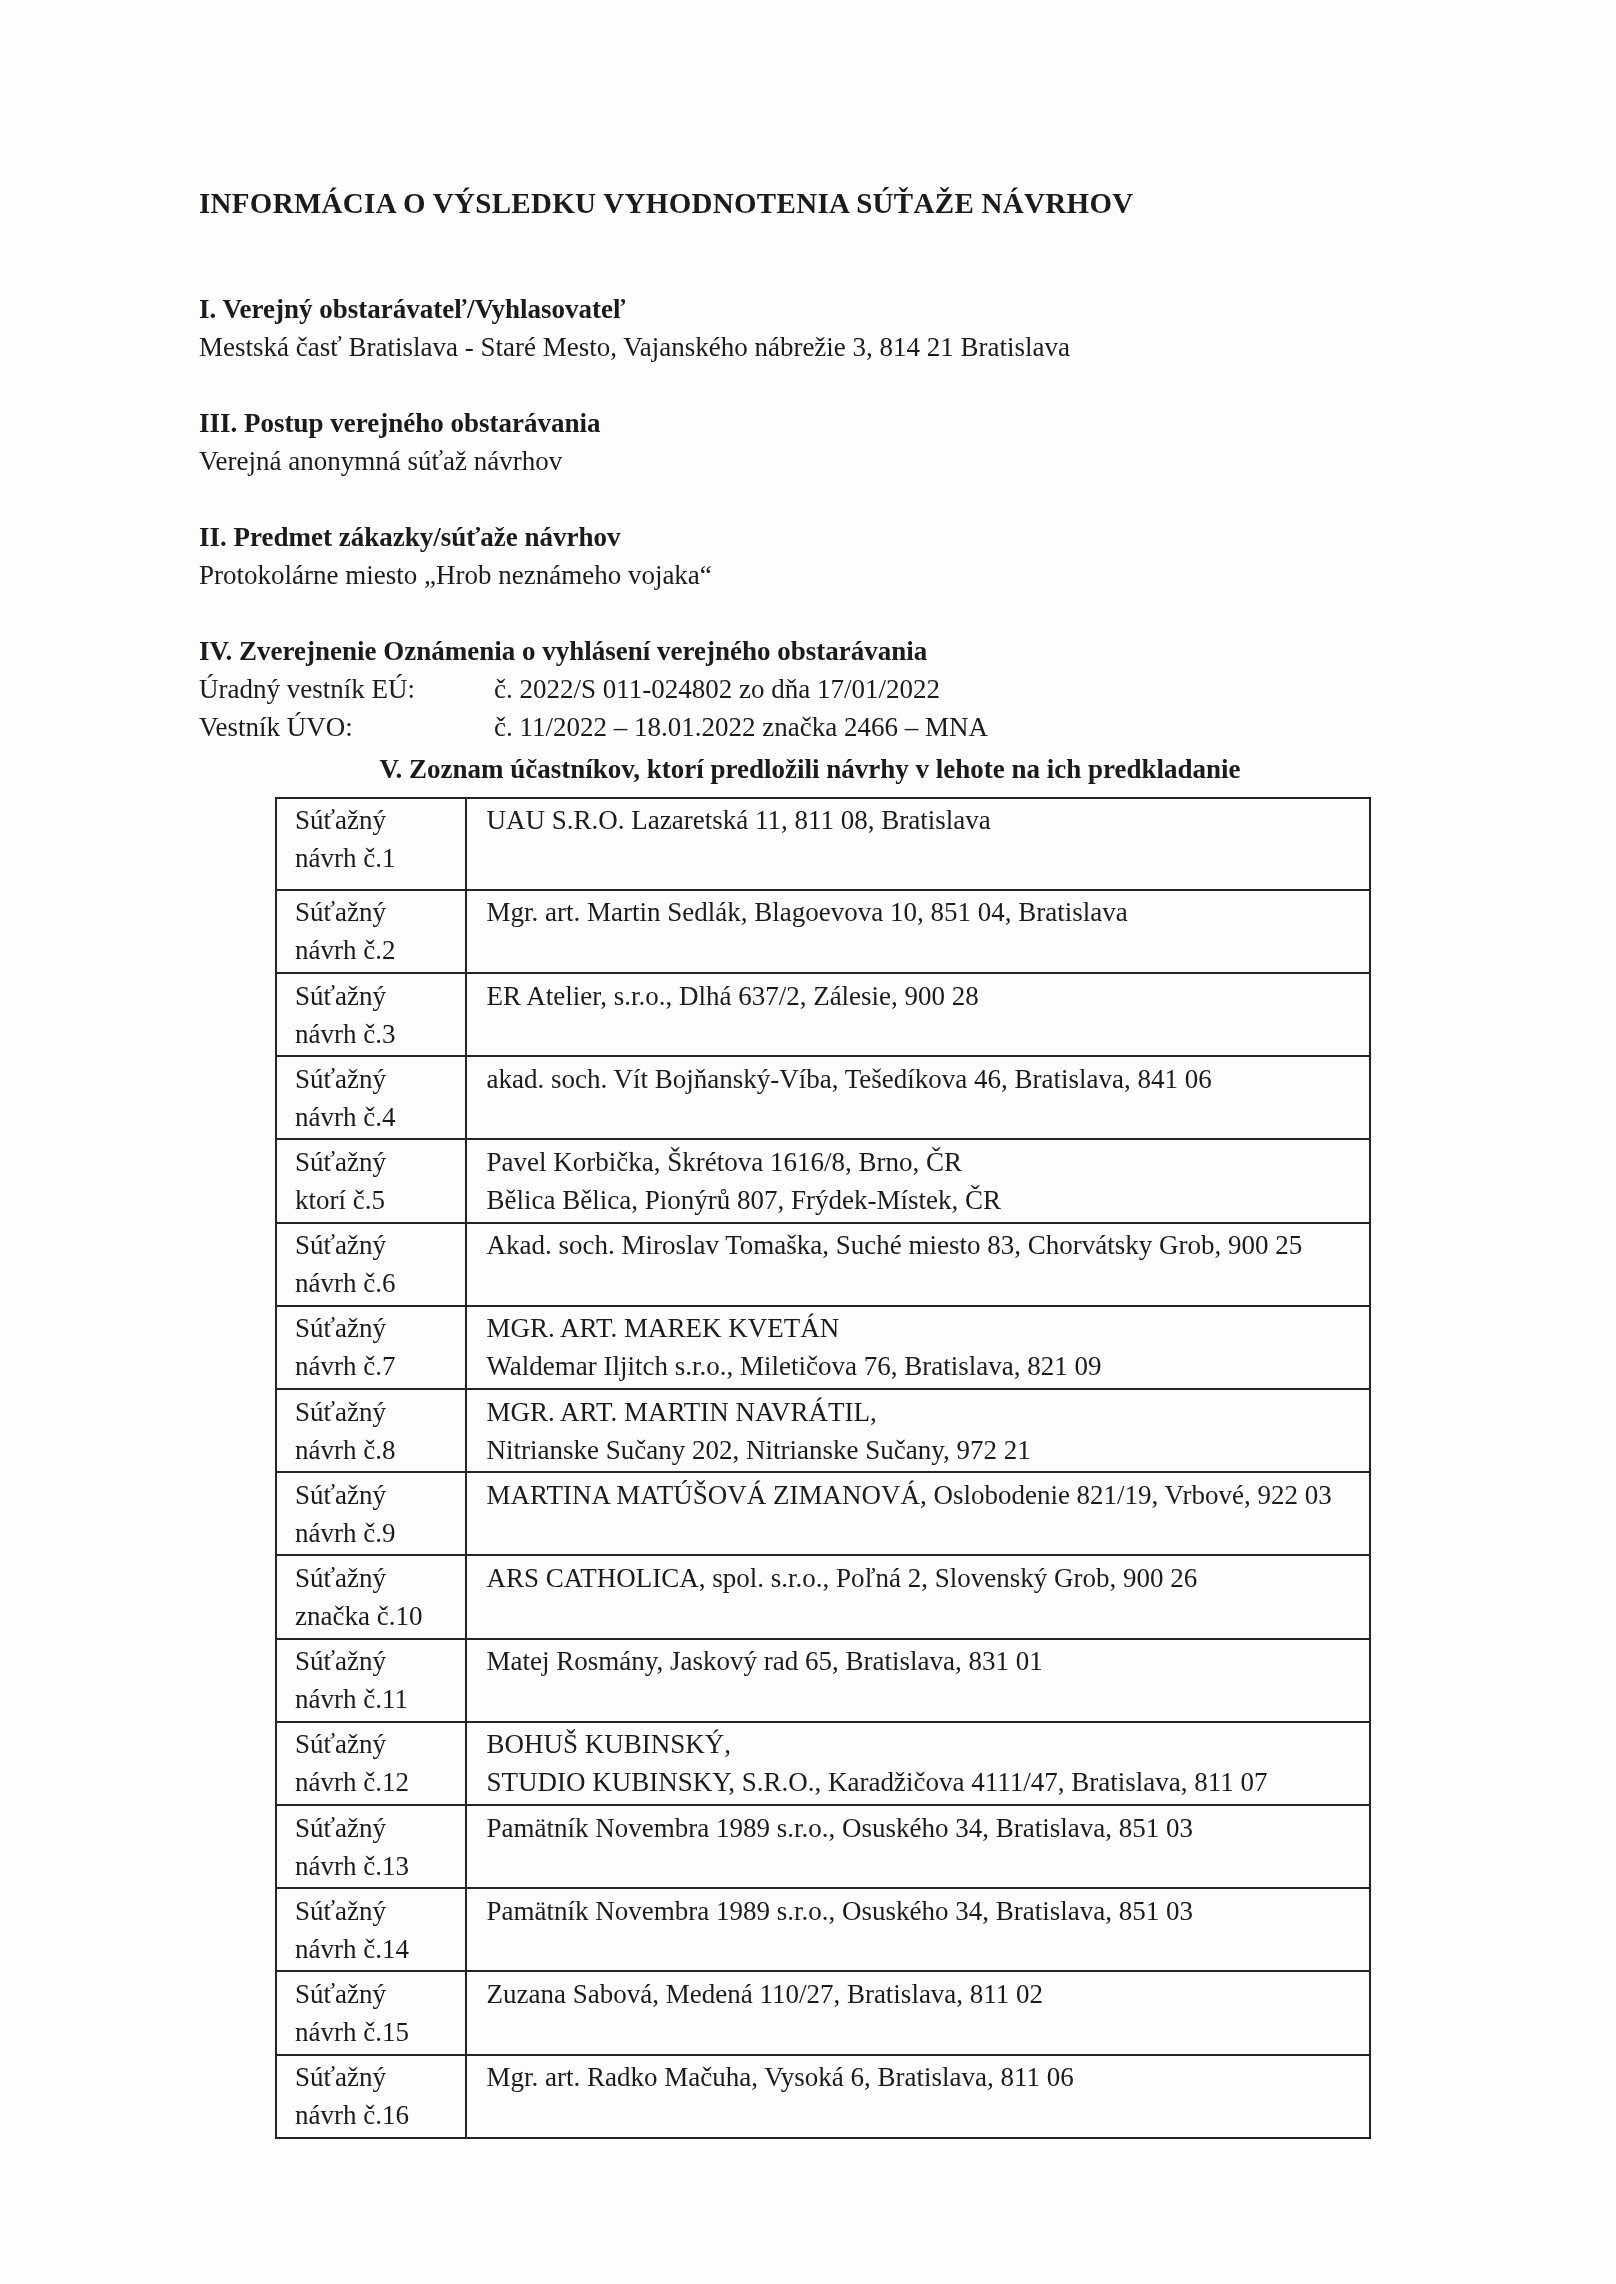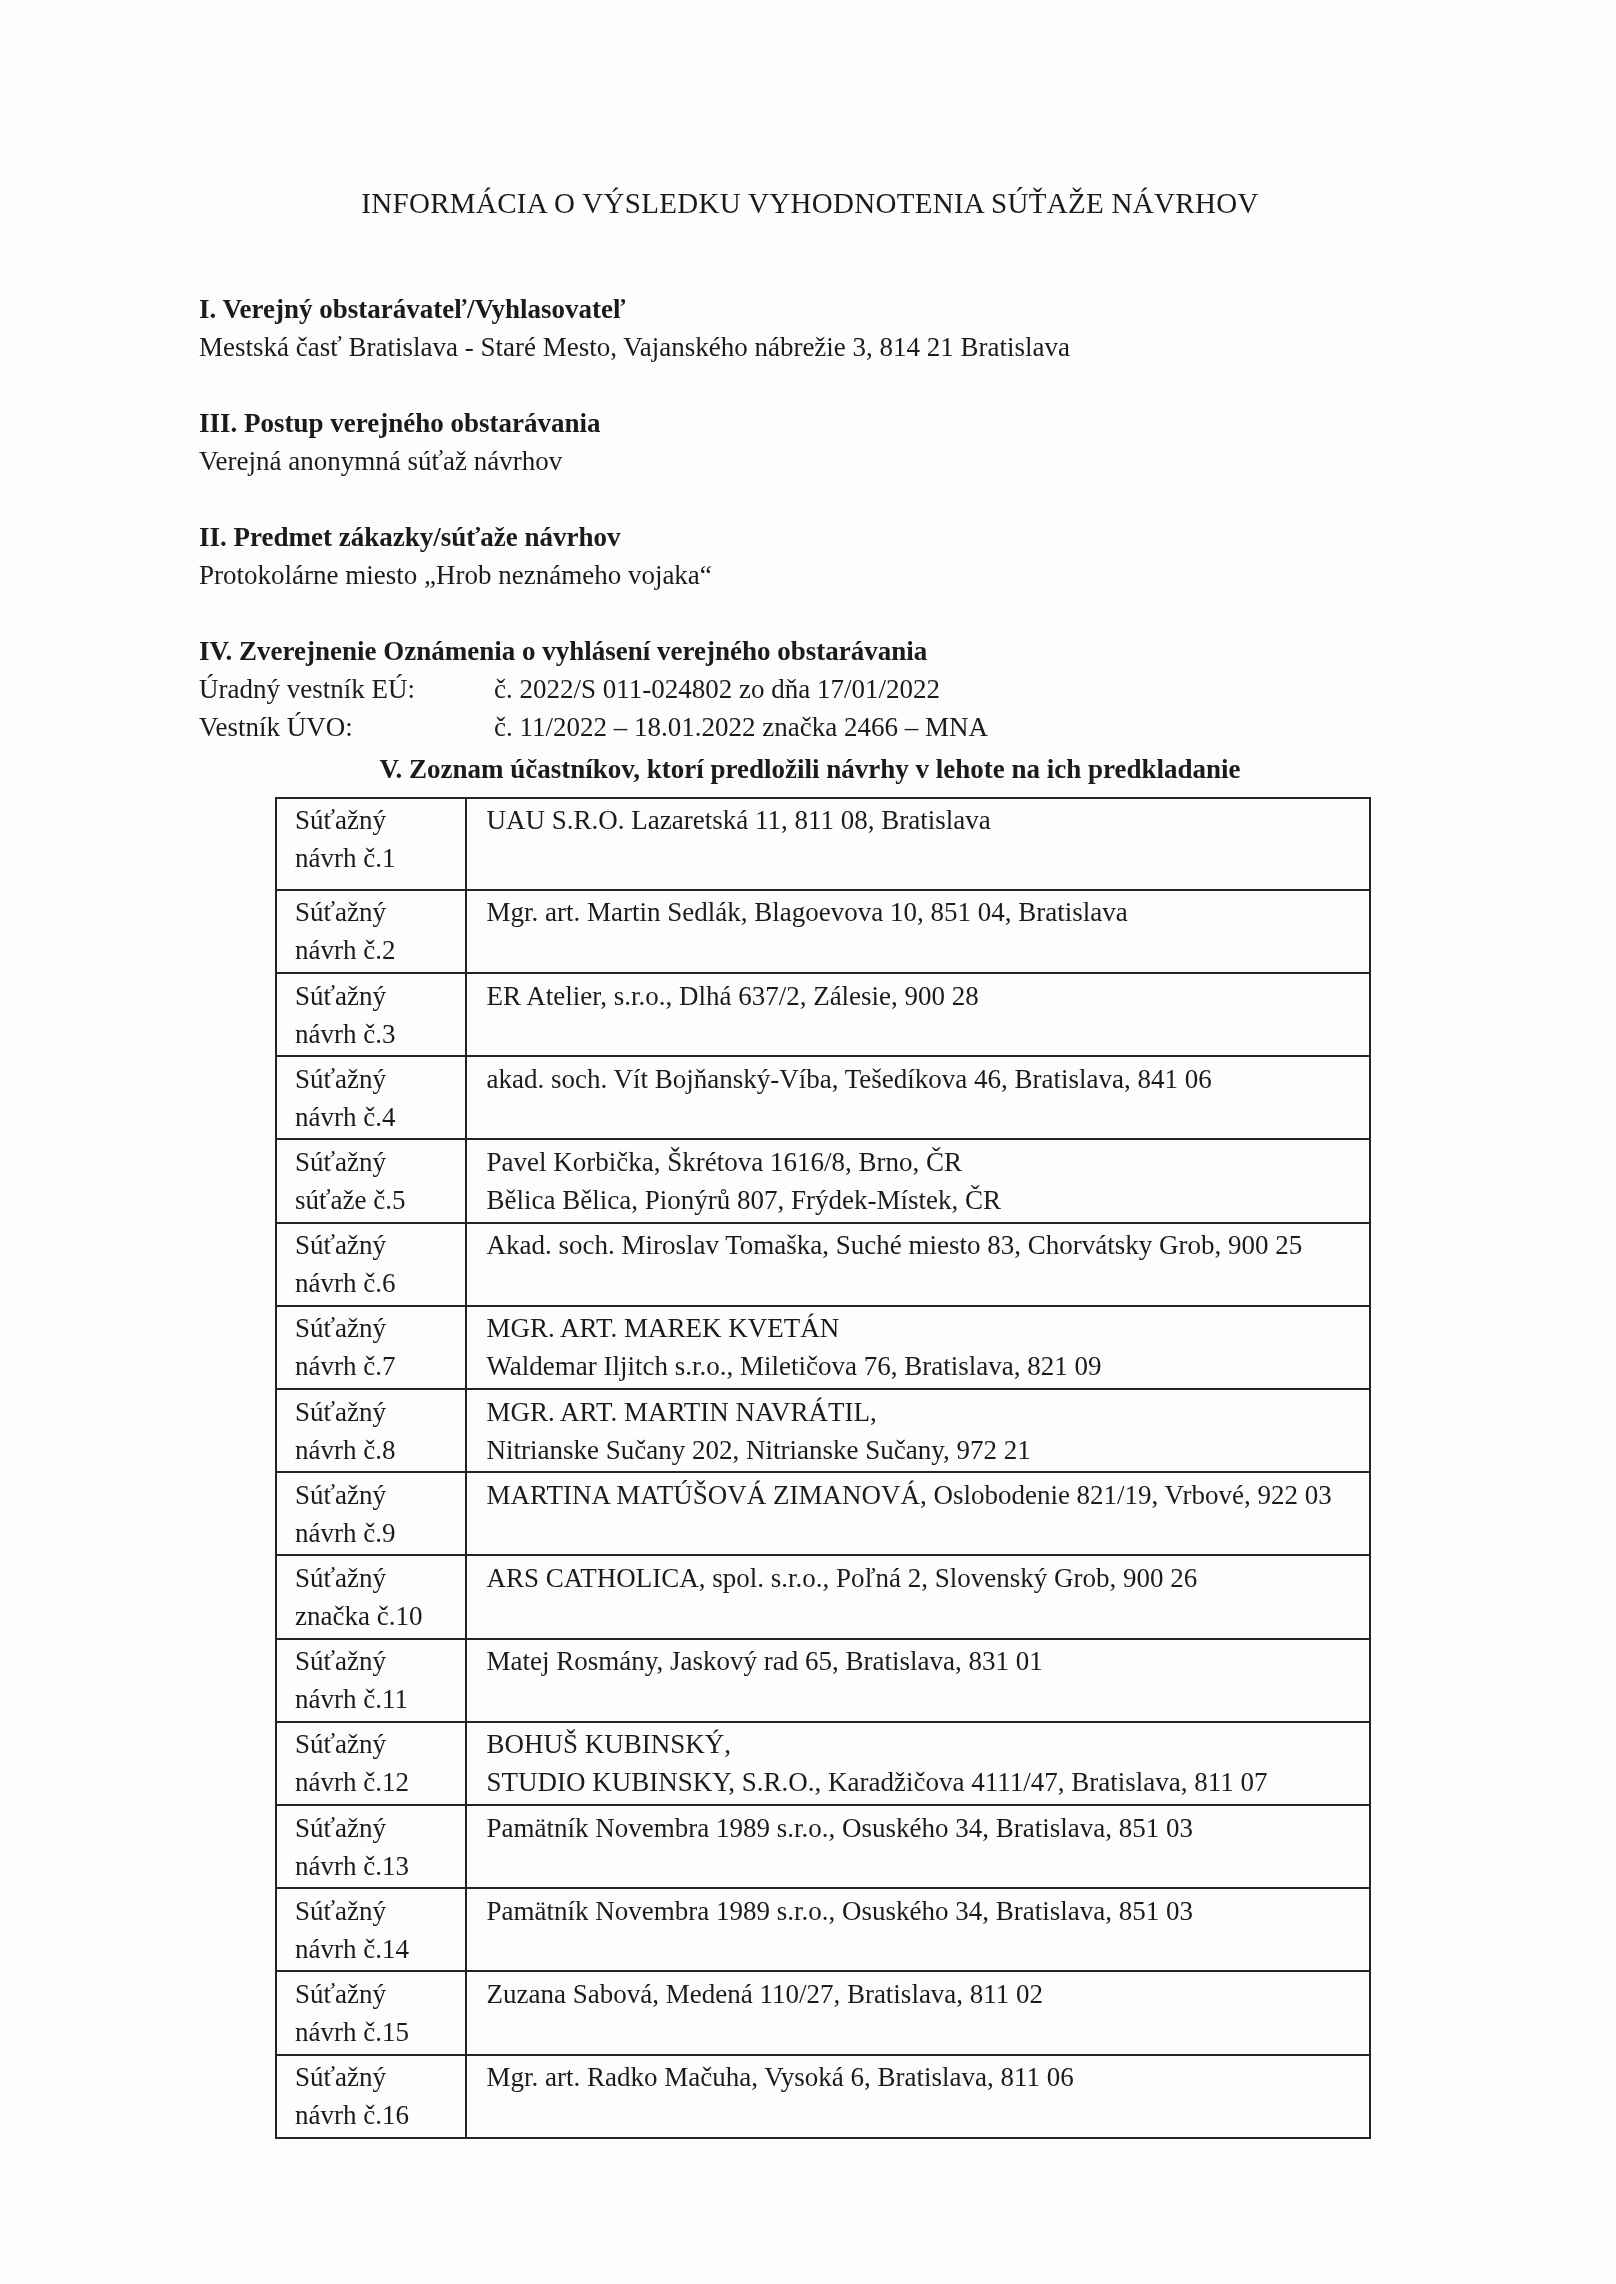--- a/index.html
+++ b/index.html
@@ -12,22 +12,22 @@
     box-sizing: border-box;
     padding: 184px 195px 0 199px;
     font-family: "Liberation Serif", "DejaVu Serif", serif;
     font-size: 27px;
     line-height: 38px;
     color: #1b1b1b;
     overflow: hidden;
   }
   .doc-title {
     font-size: 29px;
-    font-weight: normal;
-    text-align: center;
+    font-weight: bold;
+    text-align: left;
     margin: 0 0 68px 0;
     line-height: 38px;
     letter-spacing: 0.3px;
   }
   .section { margin-top: 38px; }
   .section.first { margin-top: 0; }
   .section.no-gap { margin-top: 3.9px; text-align: center; }
   .section-heading { font-weight: bold; }
   .pub-row { white-space: nowrap; }
   .pub-label { display: inline-block; width: 295px; vertical-align: top; }
@@ -131,21 +131,21 @@
       <div class="label-line">návrh č.4</div>
     </td>
     <td class="content-cell">
             <div class="content-line">akad. soch. Vít Bojňanský-Víba, Tešedíkova 46, Bratislava, 841 06</div>
           </td>
   </tr>
 
   <tr class="p-row row-4">
     <td class="label-cell">
       <div class="label-line">Súťažný</div>
-      <div class="label-line">súťaže č.5</div>
+      <div class="label-line">ktorí č.5</div>
     </td>
     <td class="content-cell">
             <div class="content-line">Pavel Korbička, Škrétova 1616/8, Brno, ČR</div>
             <div class="content-line">Bělica Bělica, Pionýrů 807, Frýdek-Místek, ČR</div>
           </td>
   </tr>
 
   <tr class="p-row row-5">
     <td class="label-cell">
       <div class="label-line">Súťažný</div>

